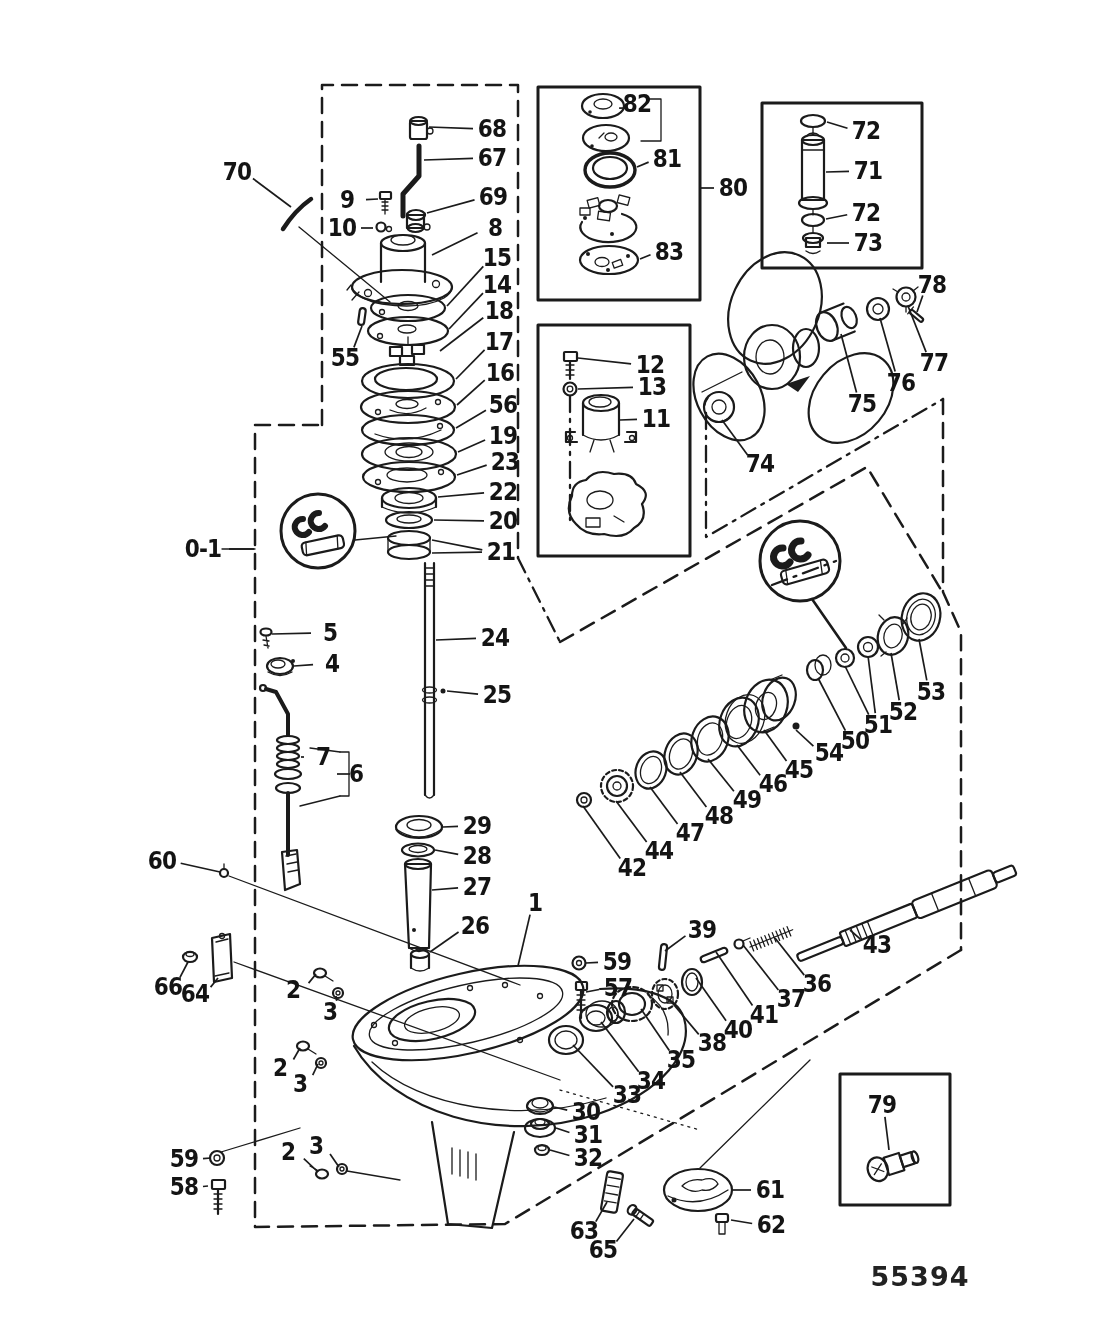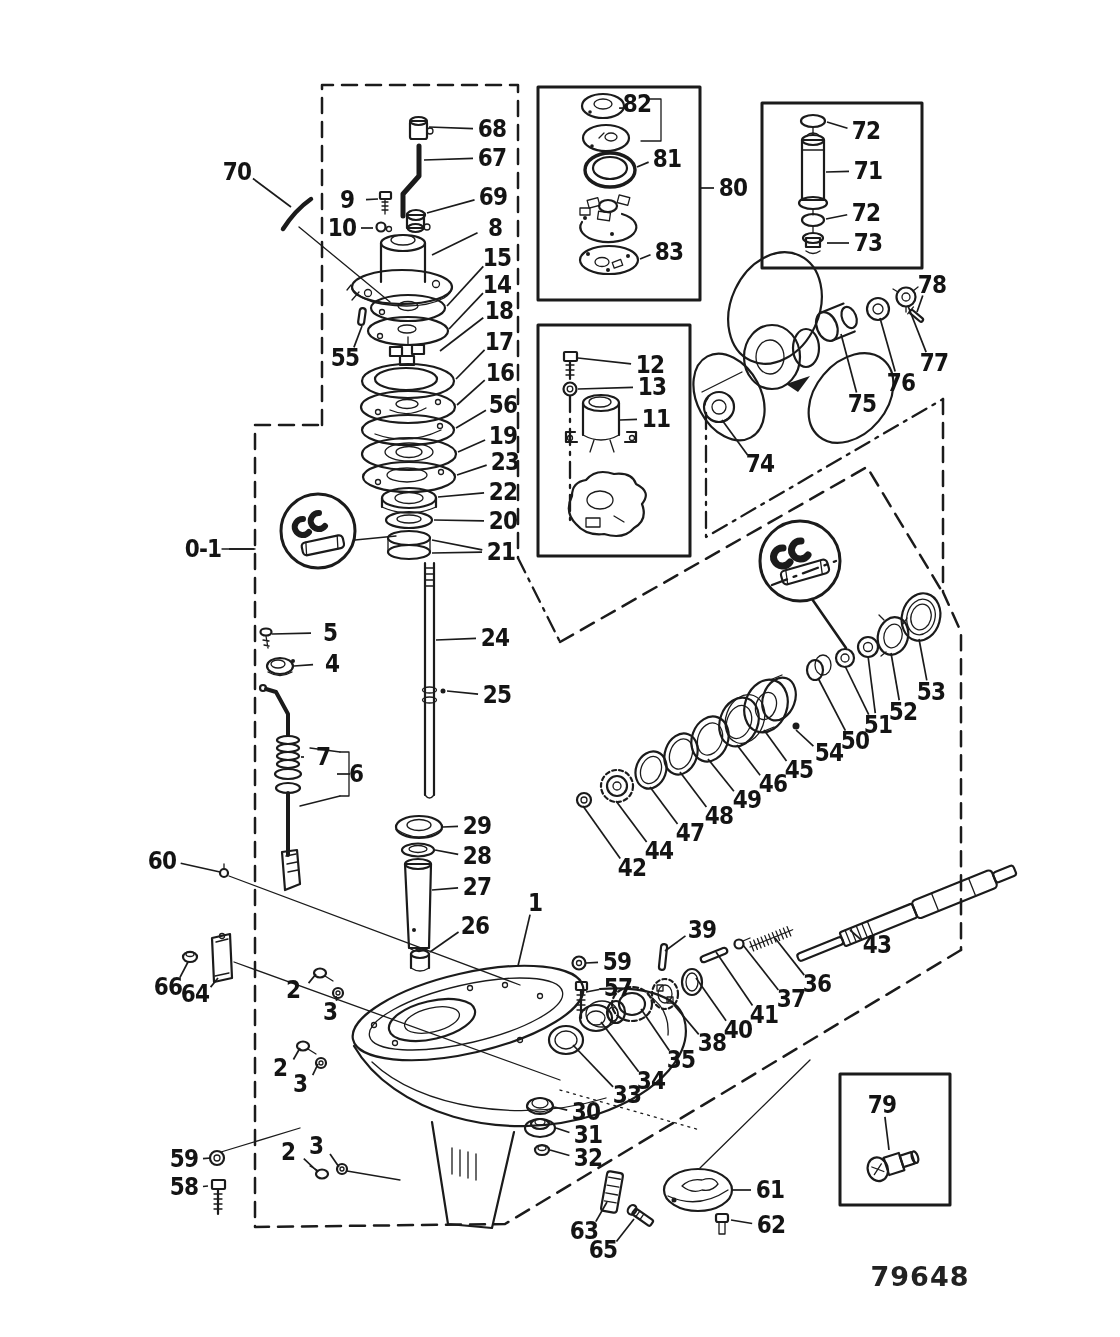--- a/index.html
+++ b/index.html
@@ -524,21 +524,21 @@
       <line x1="567.2277713587291" y1="1110.1474774367166" x2="554" y2="1107"></line>
       <line x1="569.4388996694711" y1="1132.4356374543347" x2="556" y2="1128"></line>
       <line x1="569.4075540852517" y1="1155.527874227402" x2="550" y2="1150"></line>
       <line x1="595.8064995090389" y1="1221.5980278509255" x2="607" y2="1202"></line>
       <line x1="616.4350288425444" y1="1241.5147186257614" x2="634" y2="1219"></line>
       <line x1="751" y1="1190" x2="733" y2="1190"></line>
       <line x1="752.1467203424403" y1="1223.5115831849296" x2="731" y2="1220"></line>
       <line x1="884.9204331193555" y1="1116.8573976274586" x2="889" y2="1150"></line>
     </svg>
 
-<div class="drawing-number" style="left:920px;top:1276px">79648</div>
+<div class="drawing-number" style="left:920px;top:1276px">55394</div>
 <div class="callout" style="left: 237px; top: 172px;">70</div>
     <div class="callout" style="left: 347px; top: 200px;">9</div>
     <div class="callout" style="left: 342px; top: 228px;">10</div>
     <div class="callout" style="left: 492px; top: 129px;">68</div>
     <div class="callout" style="left: 492px; top: 158px;">67</div>
     <div class="callout" style="left: 493px; top: 197px;">69</div>
     <div class="callout" style="left: 495px; top: 228px;">8</div>
     <div class="callout" style="left: 497px; top: 258px;">15</div>
     <div class="callout" style="left: 497px; top: 285px;">14</div>
     <div class="callout" style="left: 499px; top: 311px;">18</div>

